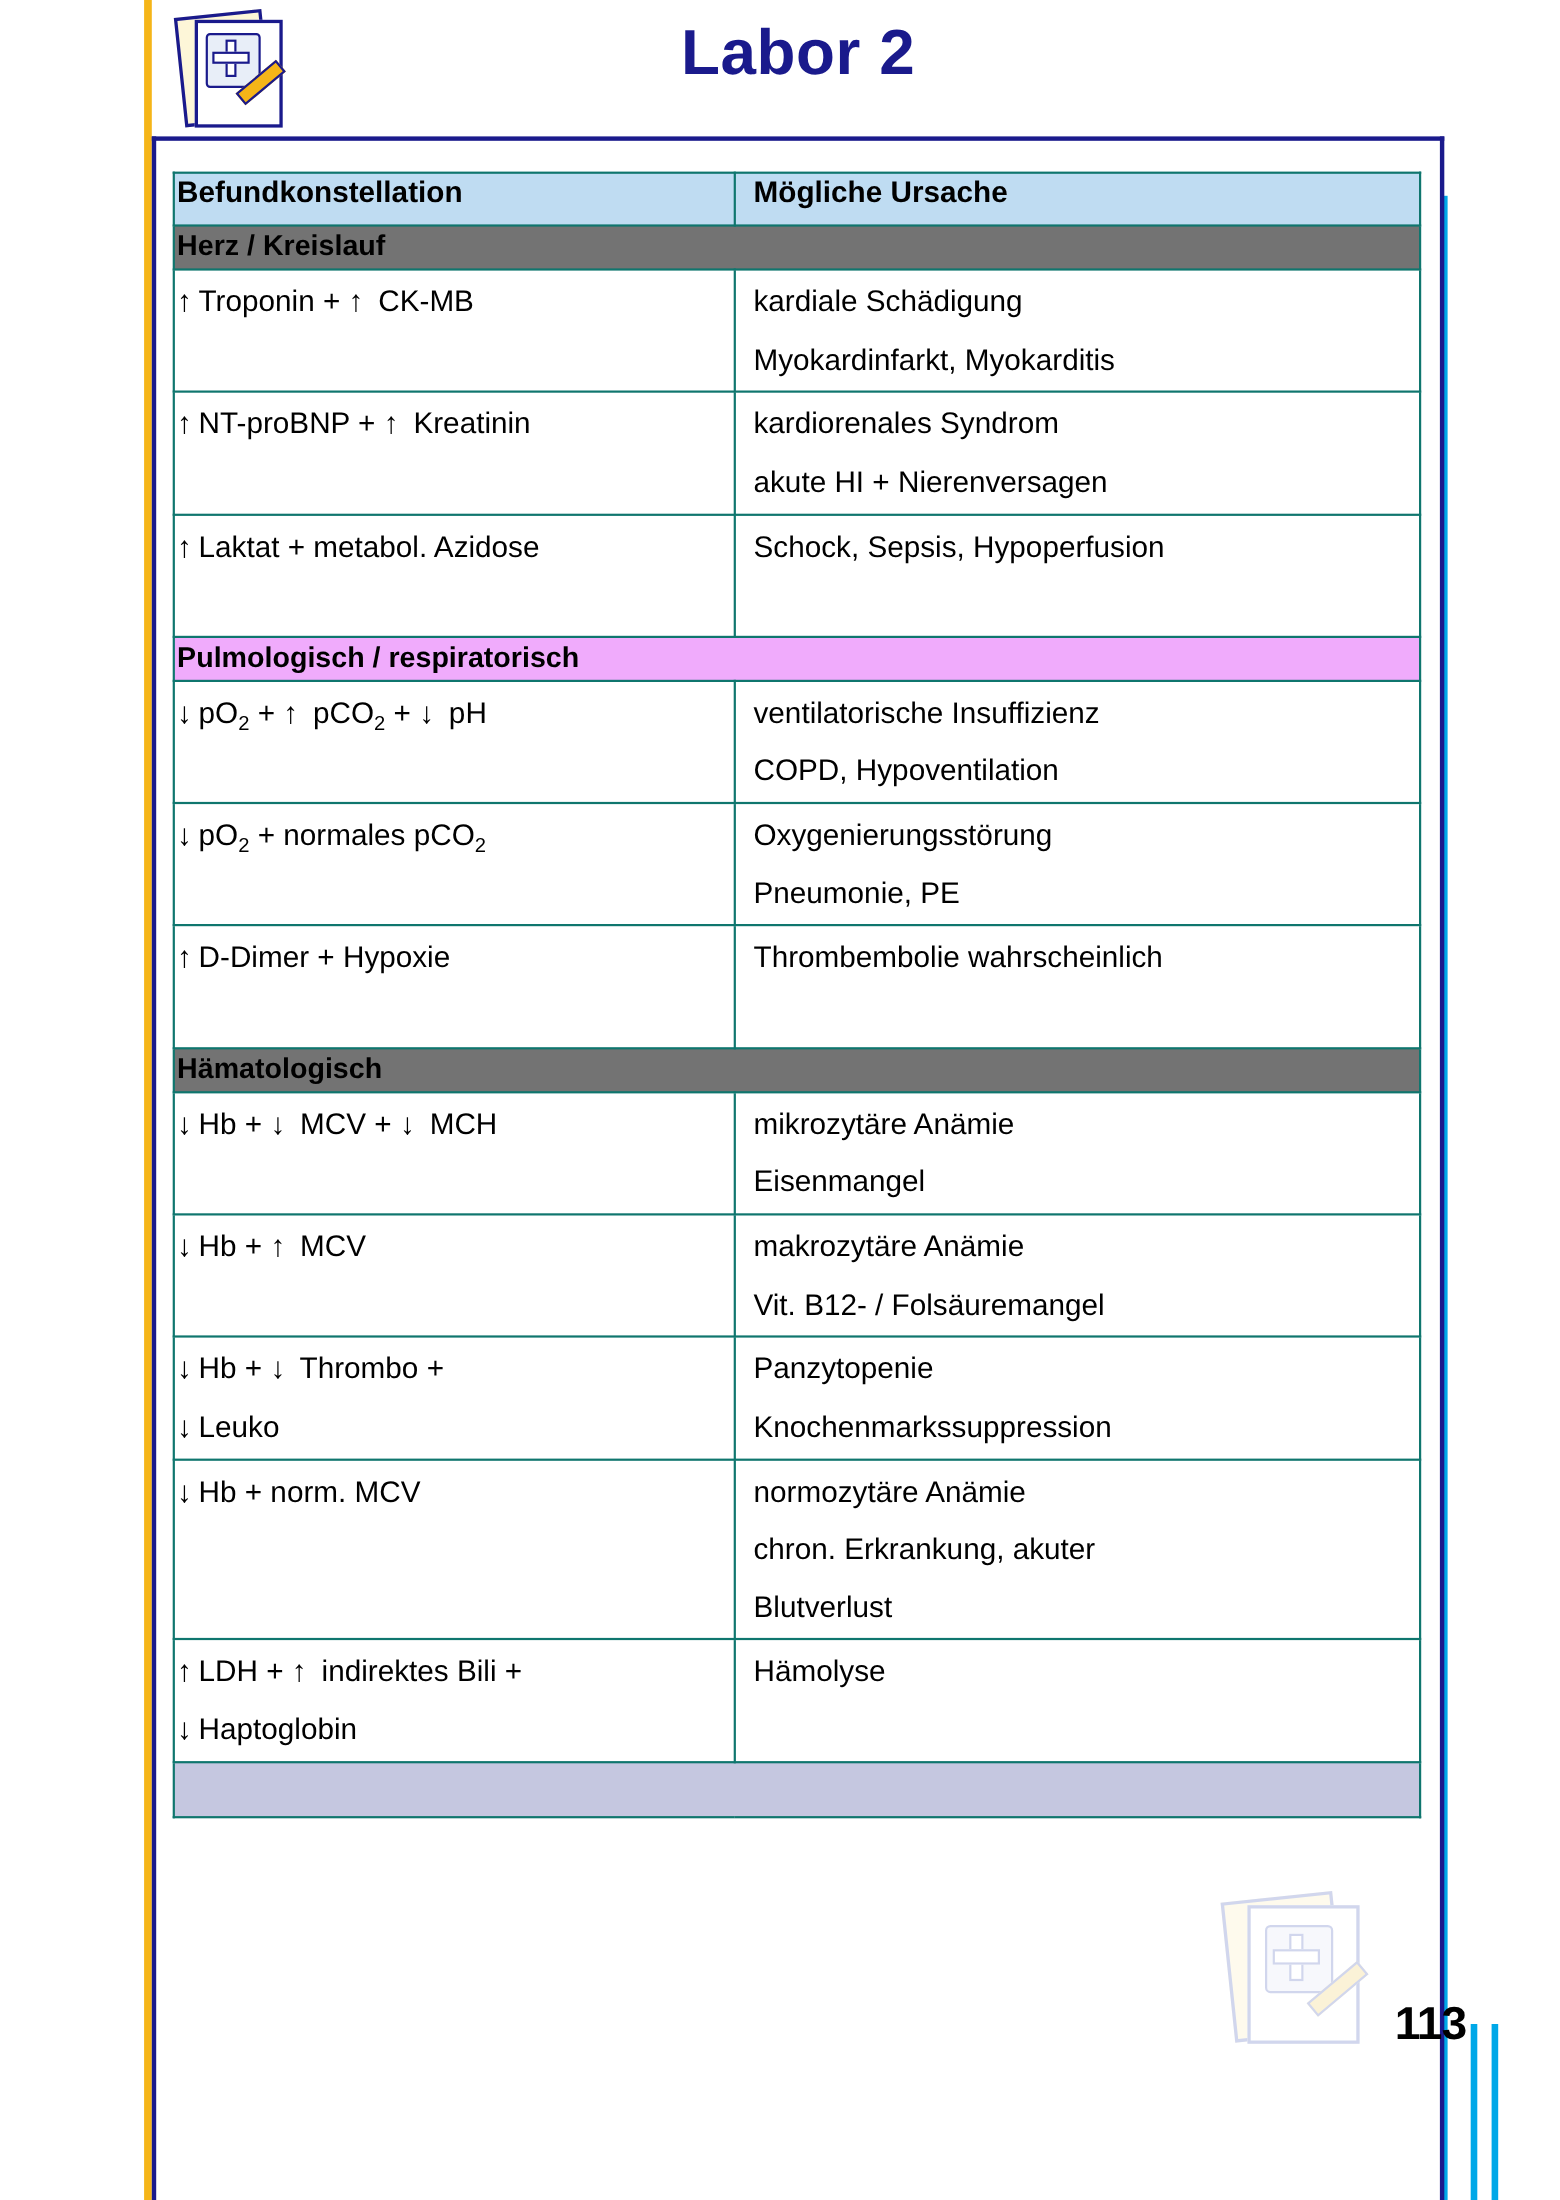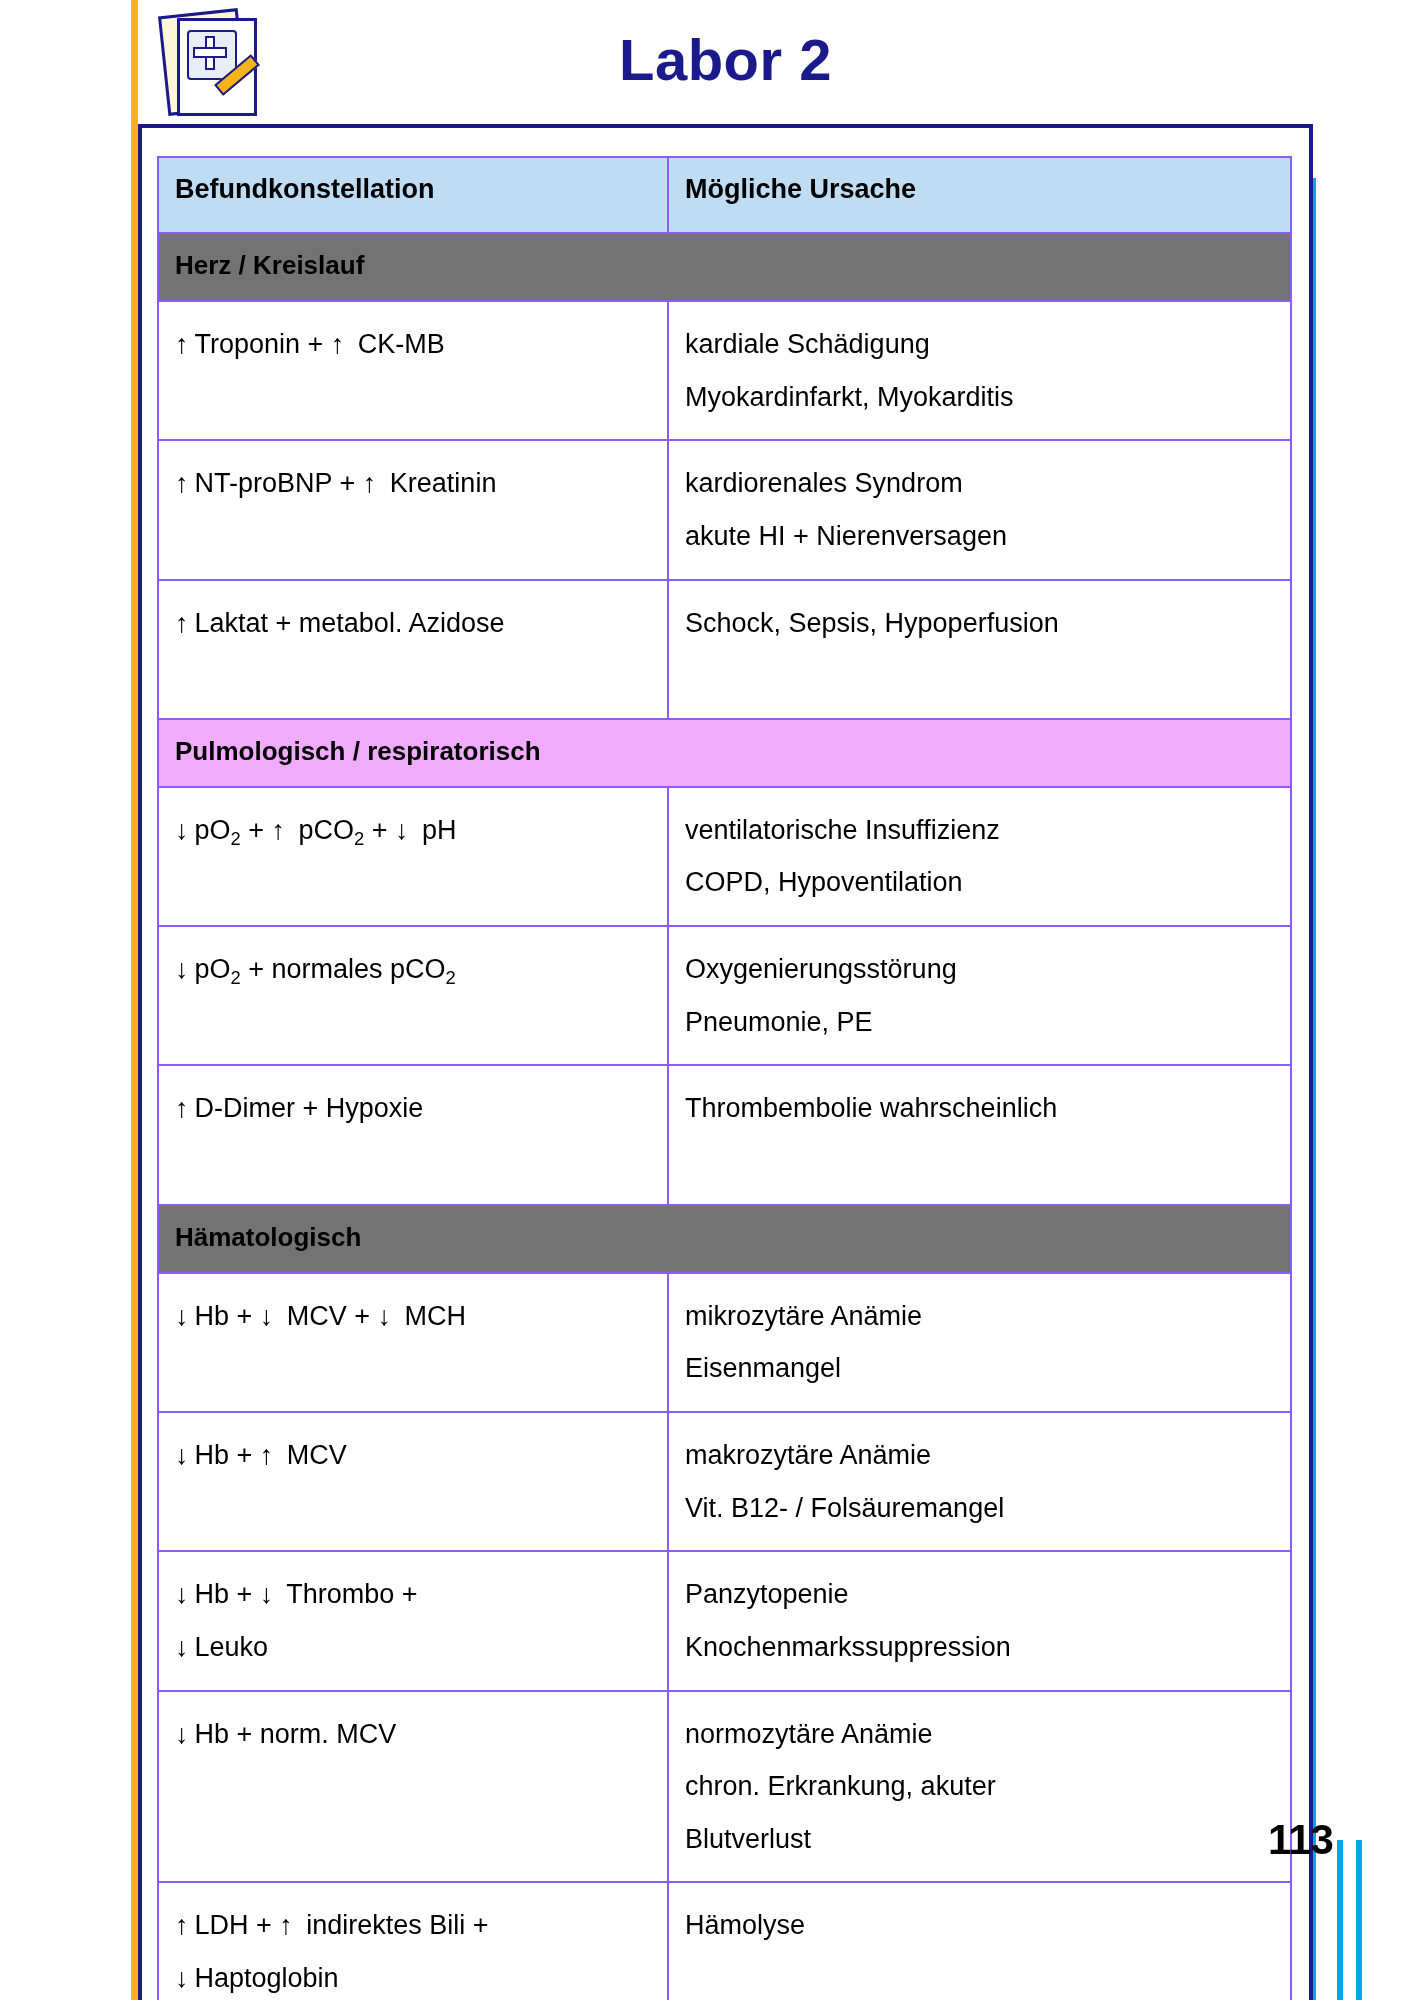--- a/index.html
+++ b/index.html
@@ -63,21 +63,21 @@
   .header {
     position: absolute;
     left: 138px;
     top: 0;
     width: 1175px;
     height: 124px;
   }
   .title {
     position: absolute;
     left: 0;
-    top: 26px;
+    top: 14px;
     width: 1175px;
     text-align: center;
     font-size: 58px;
     font-weight: bold;
     color: #1a1a8c;
     letter-spacing: 0.5px;
   }
 
   
   .logo-badge {
@@ -226,22 +226,22 @@
   table.labor {
     width: 1133px;
     border-collapse: collapse;
     table-layout: fixed;
   }
   table.labor col.c1 { width: 510px; }
   table.labor col.c2 { width: 623px; }
 
   table.labor th,
   table.labor td {
-    border: 2px solid #8b5cf6;
-    padding: 16px;
+    border: 2px solid #0f766e;
+    padding: 2px;
     vertical-align: top;
   }
 
   .hdr-row th {
     background: #bfdcf2;
     font-size: 27px;
     font-weight: bold;
     color: #000;
     text-align: left;
     padding: 13px 0 13px 14px;

